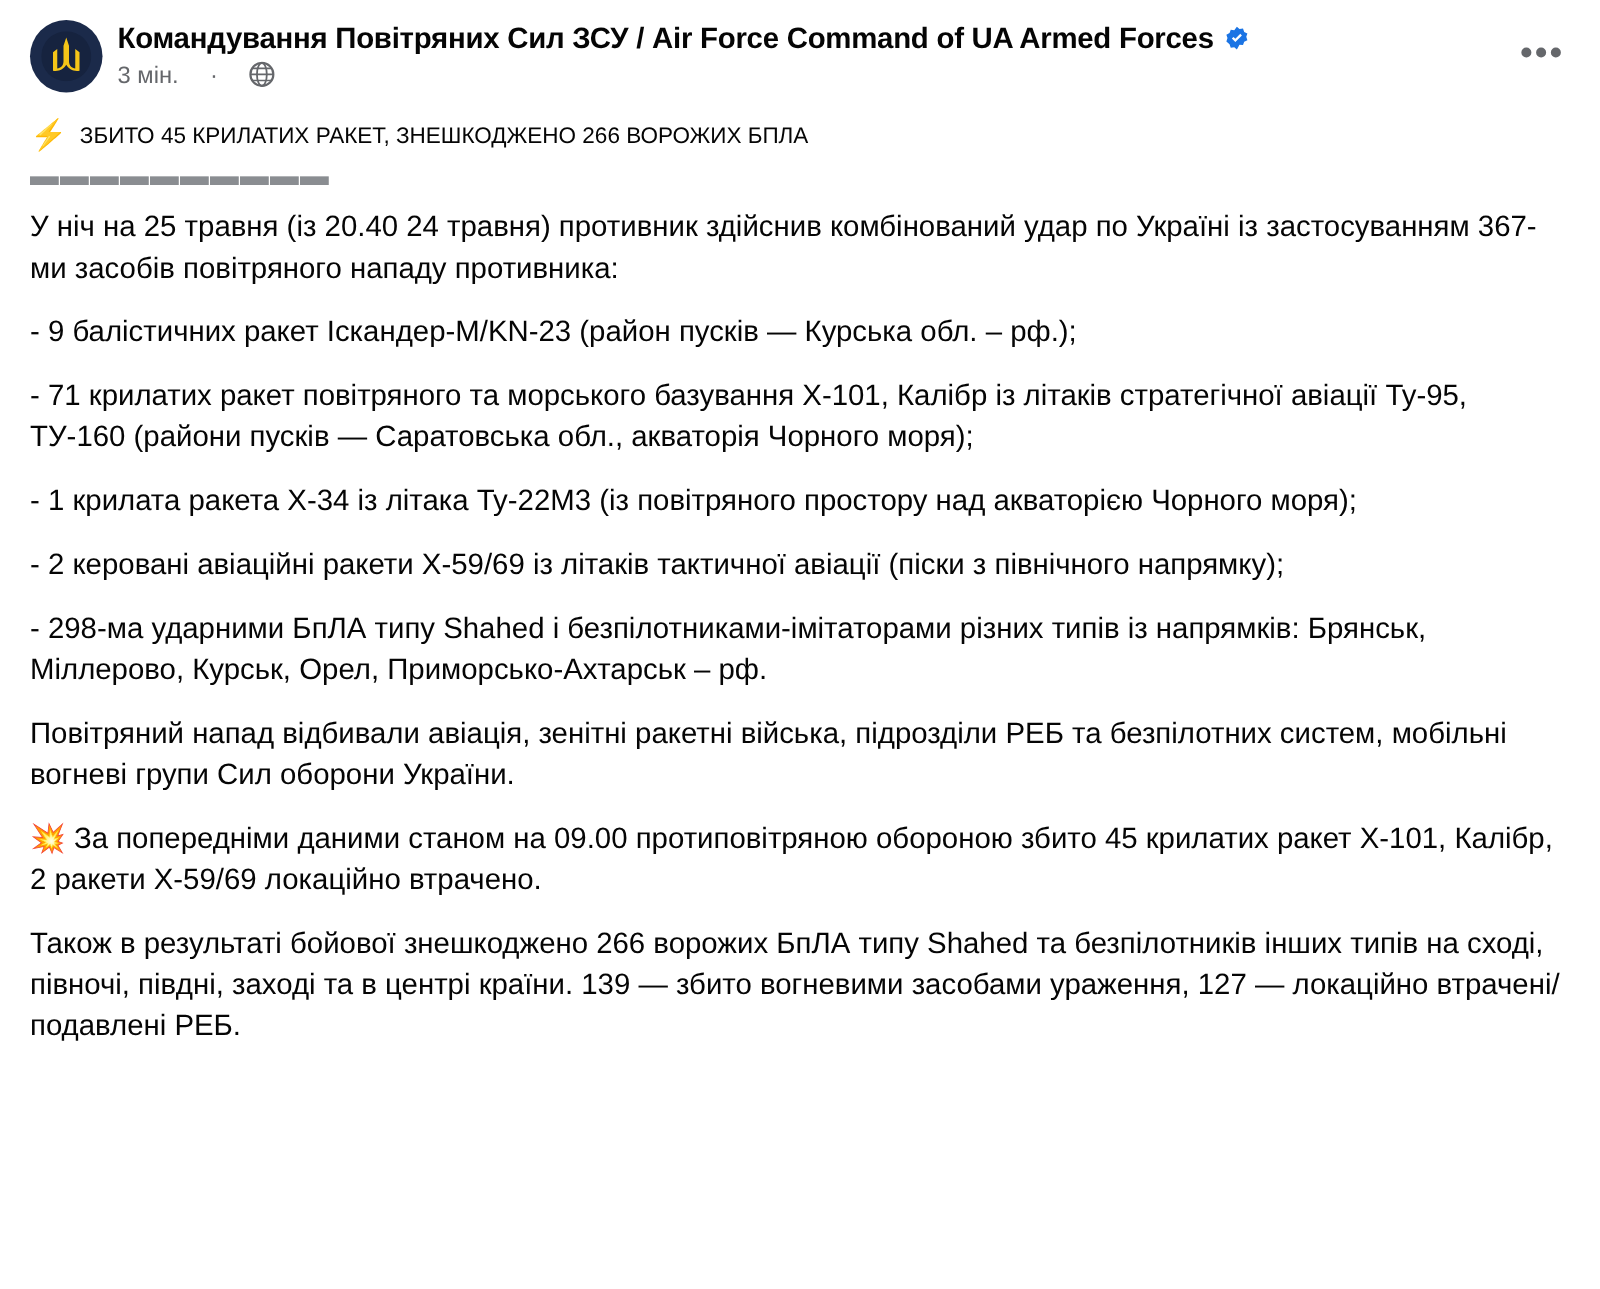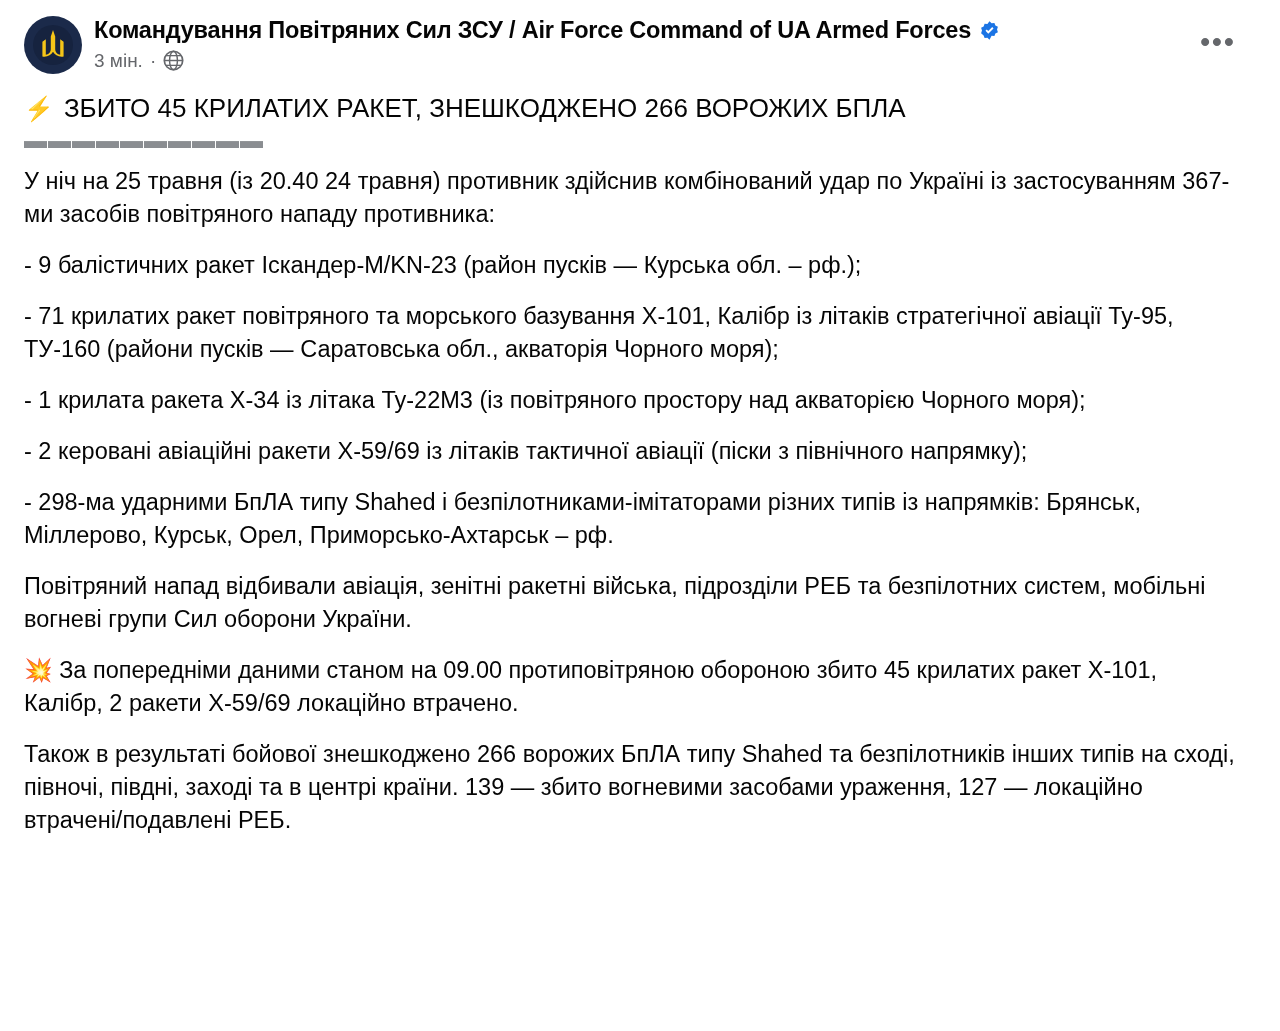--- a/index.html
+++ b/index.html
@@ -11,21 +11,21 @@
     height: 1031px;
     overflow: hidden;
   }
   body {
     font-family: "Liberation Sans", sans-serif;
     color: #1c1e21;
   }
 
   .post {
     width: 1280px;
-    padding: 14px 40px 0 24px;
+    padding: 14px 24px 0 24px;
   }
 
   
   .post-header {
     display: flex;
     align-items: flex-start;
     gap: 12px;
   }
   .avatar {
     width: 58px;
@@ -61,22 +61,22 @@
     white-space: nowrap;
   }
   .verified {
     flex: 0 0 auto;
     width: 21px;
     height: 21px;
     display: inline-block;
   }
   .meta-row {
     display: flex;
-    align-items: center;
-    gap: 7px;
+    align-items: flex-start;
+    gap: 25px;
     margin-top: 5px;
   }
   .meta-time {
     font-size: 19px;
     color: #65676b;
     line-height: 23px;
   }
   .meta-dot {
     color: #65676b;
     font-size: 19px;
@@ -117,21 +117,21 @@
     display: flex;
     align-items: flex-start;
     gap: 10px;
   }
   .headline .emoji {
     font-size: 24px;
     line-height: 33px;
     flex: 0 0 auto;
   }
   .headline .headline-text {
-    font-size: 26px;
+    font-size: 18px;
     line-height: 33px;
   }
   .divider-dashes {
     margin: 6px 0 16px 0;
     letter-spacing: 1px;
     color: #8a8d91;
     font-size: 23px;
     line-height: 18px;
     font-weight: bold;
     white-space: nowrap;

